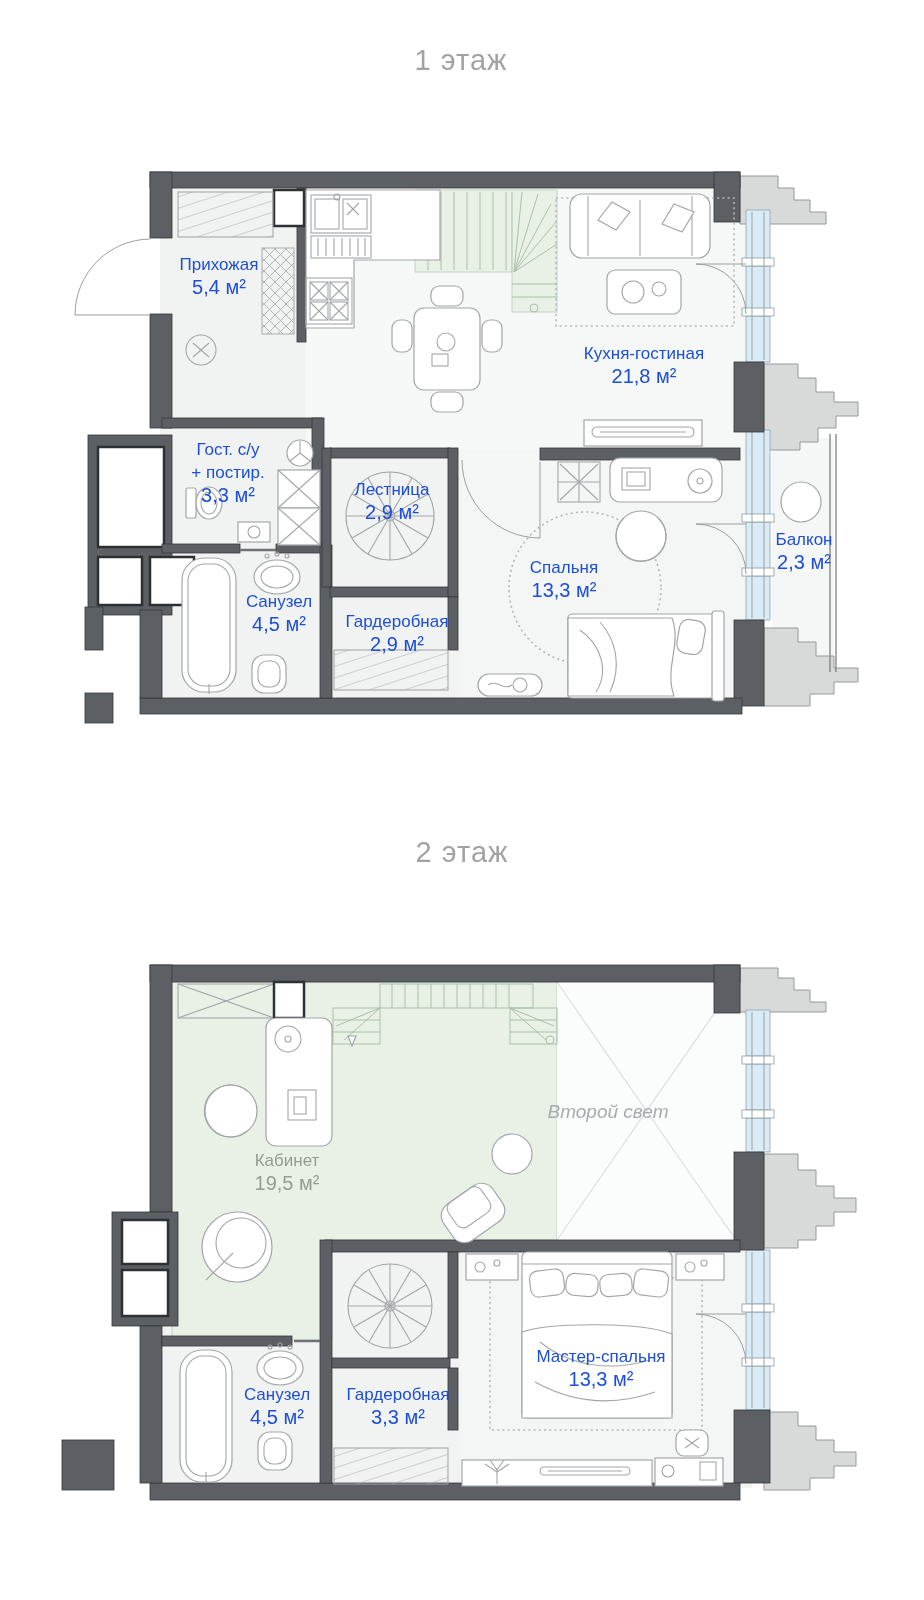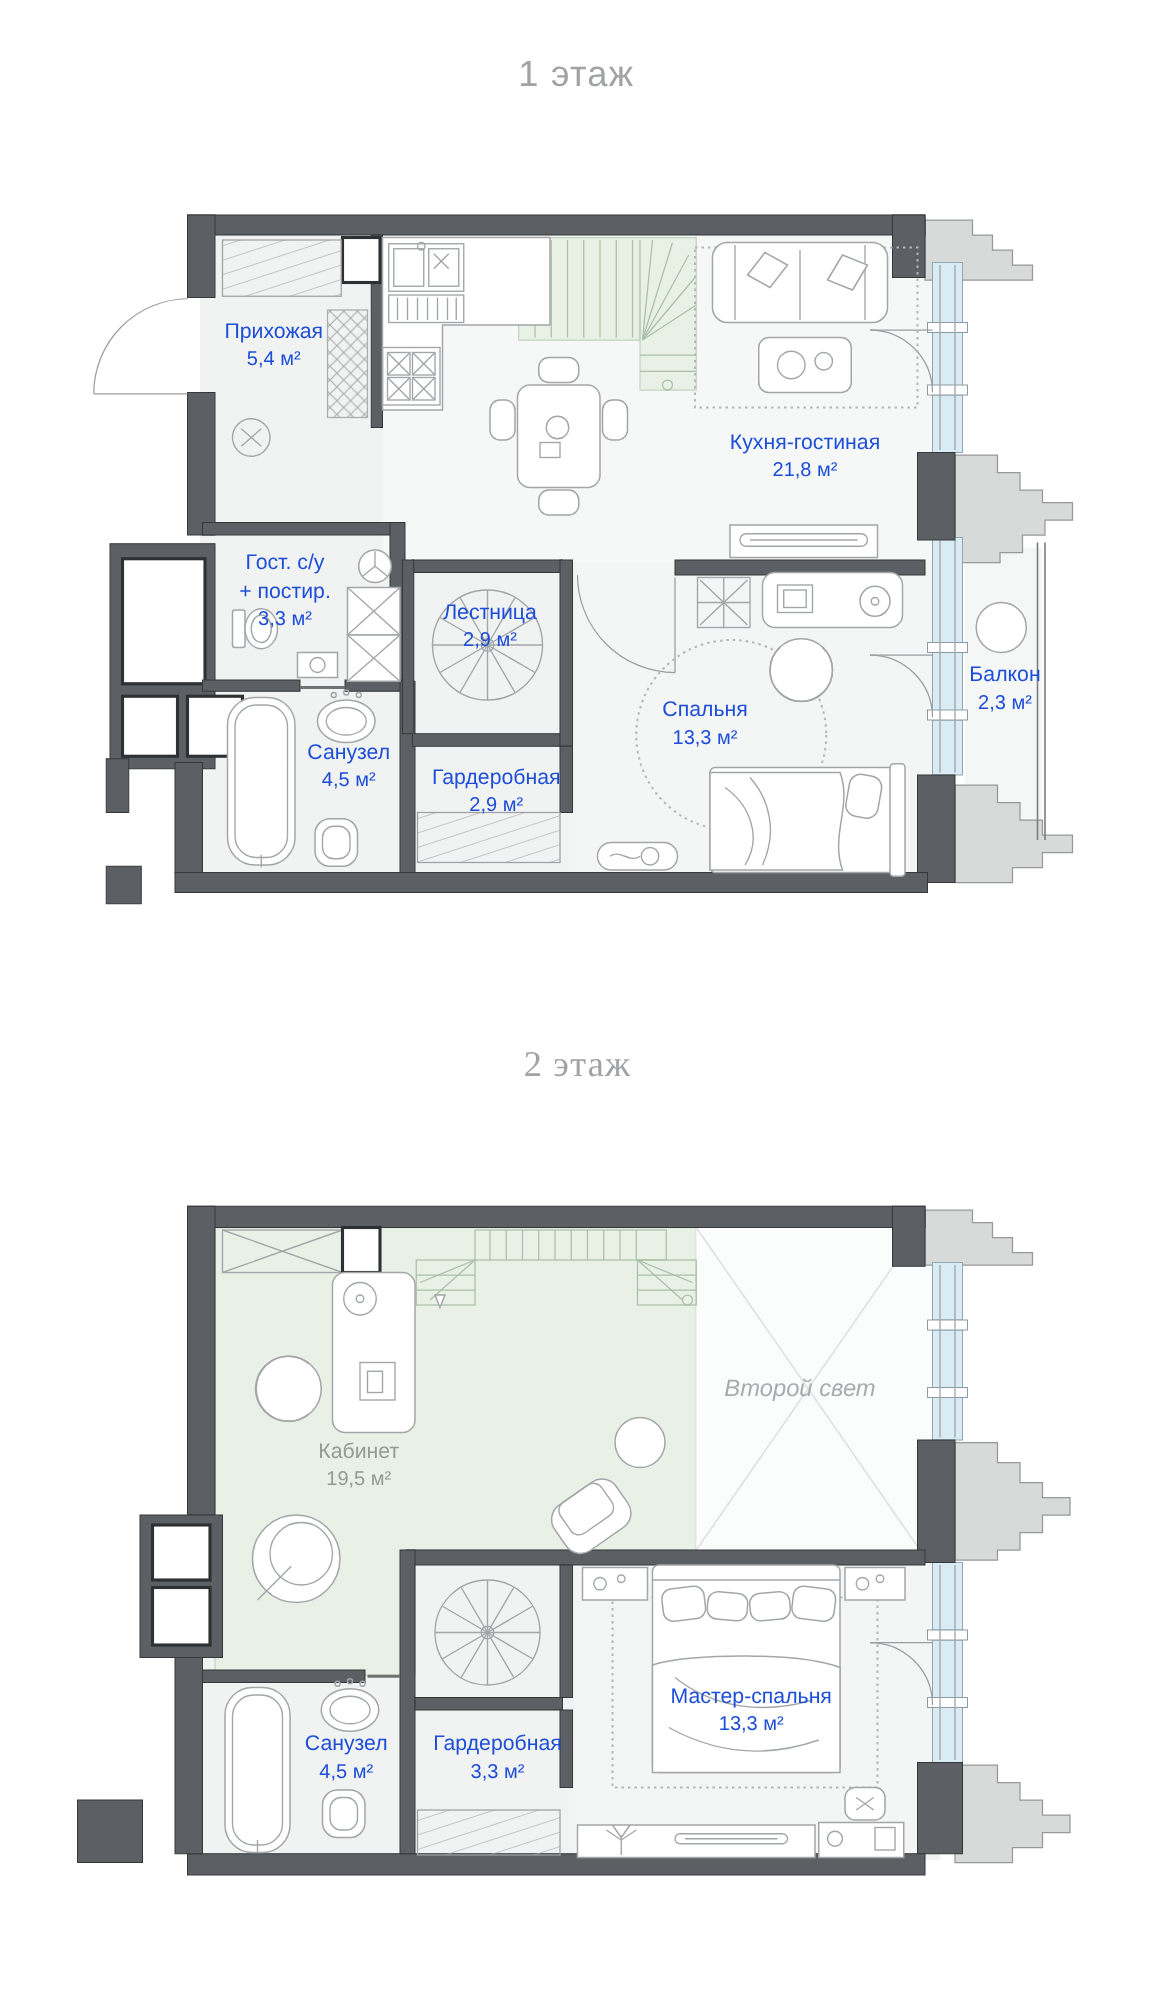--- a/index.html
+++ b/index.html
@@ -3,21 +3,21 @@
 <meta charset="utf-8">
 <style>
   html,body{margin:0;padding:0;background:#ffffff;}
   #canvas{position:relative;width:896px;height:1600px;background:#ffffff;overflow:hidden;
           font-family:"Liberation Sans",sans-serif;}
   svg{position:absolute;left:0;}
   .floor-title{position:absolute;transform:translateX(-50%);color:#a0a2a4;font-size:29px;
                letter-spacing:1px;white-space:nowrap;}
   .room-label{position:absolute;transform:translateX(-50%);text-align:center;color:#1d4ed8;
               font-size:17px;line-height:23px;white-space:nowrap;}
-  .room-label .area{font-size:16px;}
+  .room-label .area{font-size:20px;}
   .label-office{color:#939b92;}
   .label-void{color:#a8abad;font-style:italic;font-size:19px;}
   
   .wall{fill:#5c6064;stroke:#35383b;stroke-width:0.8;}
   .shaftbox{fill:#ffffff;stroke:#2e3134;stroke-width:2.5;}
   .colbox{fill:#ffffff;stroke:#2e3134;stroke-width:2.5;}
   .glass{fill:#d9ecf5;stroke:#8fa6b0;stroke-width:0.8;}
   .joint{fill:#ffffff;stroke:#8b9ba3;stroke-width:0.8;}
   .facade{fill:#d8d9d9;stroke:#96989a;stroke-width:1;}
   .furn{fill:#ffffff;stroke:#a3a6a8;stroke-width:1.2;}
@@ -345,21 +345,21 @@
   </div>
   <div class="room-label" style="left:564px;top:556px;">
     <div>Спальня</div>
       <div class="area">13,3 м²</div>
   </div>
   <div class="room-label" style="left:804px;top:528px;text-align:center;">
     <div>Балкон</div>
       <div class="area">2,3 м²</div>
   </div>
 
-  <div class="floor-title" style="left:462px;top:836px;font-family:Liberation Serif, serif;">2 этаж</div>
+  <div class="floor-title" style="left:462px;top:836px;">2 этаж</div>
 
   <svg style="top:940px;" width="924" height="580" viewBox="0 0 924 580">
 
     <g>
       <rect x="160" y="40" width="592" height="508" fill="#f1f2f2"></rect>
       <path d="M172,42 H557 V300 H332 V400 H172 Z" fill="#e9f1e7" stroke="#c2d4c0" stroke-width="1"></path>
       <rect x="557" y="42" width="191" height="258" fill="#fbfcfc"></rect>
       <rect x="460" y="312" width="290" height="231" fill="#f4f5f5"></rect>
       <line x1="557" y1="42" x2="736" y2="300" class="voidx"></line>
       <line x1="736" y1="42" x2="557" y2="300" class="voidx"></line>
@@ -550,21 +550,21 @@
         <line x1="685" y1="498" x2="699" y2="508" class="furn2"></line>
           <line x1="699" y1="498" x2="685" y2="508" class="furn2"></line>
       </g>
     </g>
   </svg>
 
   <div class="room-label label-office" style="left:287px;top:1149px;">
     <div>Кабинет</div>
       <div class="area">19,5 м²</div>
   </div>
-  <div class="room-label label-void" style="left:640px;top:1100px;">
+  <div class="room-label label-void" style="left:608px;top:1100px;">
     <div>Второй свет</div>
   </div>
   <div class="room-label" style="left:601px;top:1345px;">
     <div>Мастер-спальня</div>
       <div class="area">13,3 м²</div>
   </div>
   <div class="room-label" style="left:277px;top:1383px;">
     <div>Санузел</div>
       <div class="area">4,5 м²</div>
   </div>

